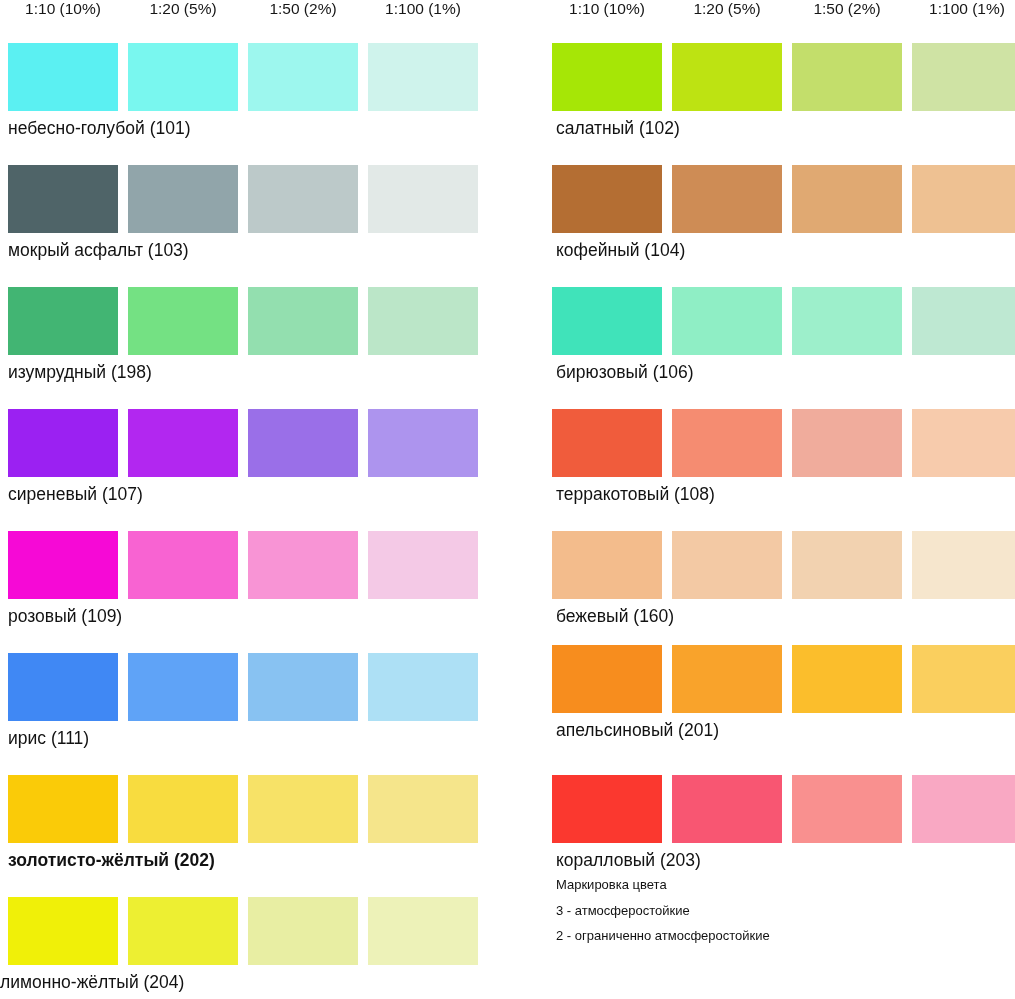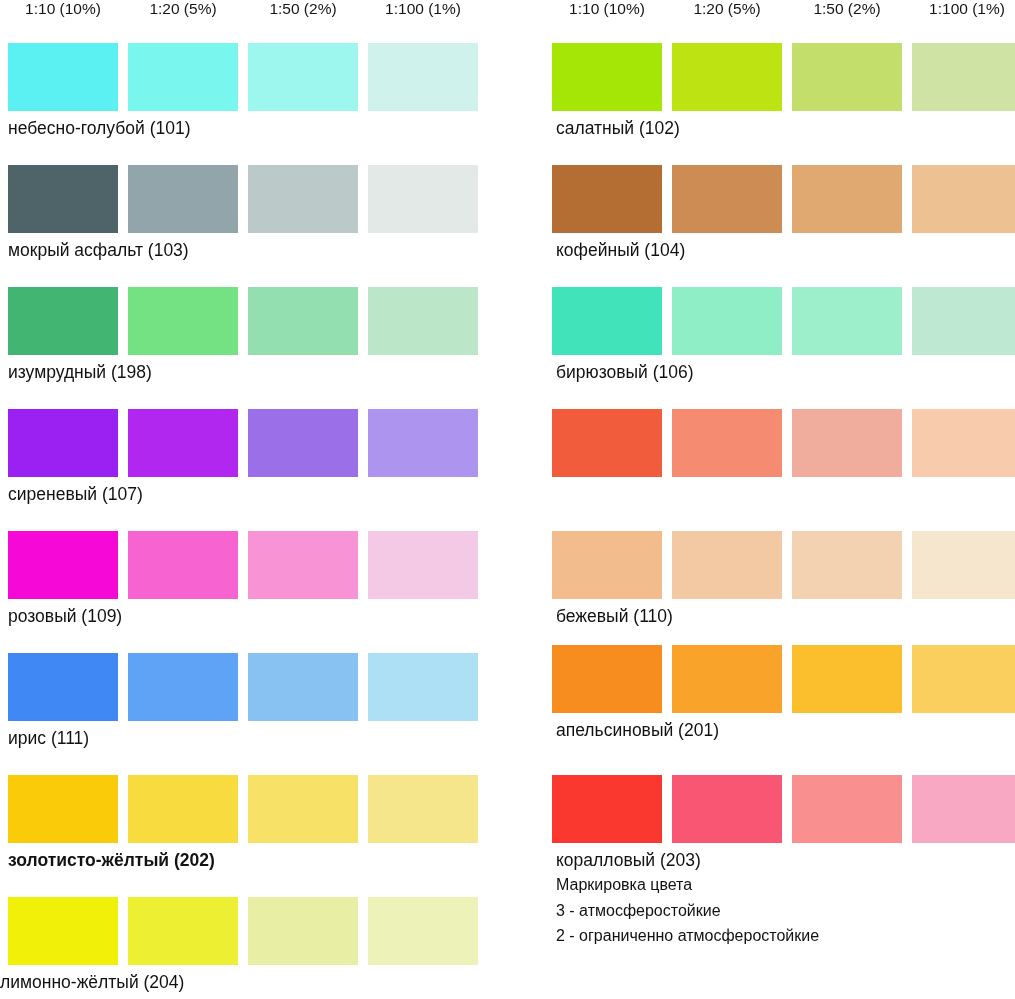--- a/index.html
+++ b/index.html
@@ -91,21 +91,21 @@
   
   .row-label.flush { left: 0px; }
   .row-label.indent { left: 16px; }
 
   
   .legend {
     position: absolute;
     left: 556px;
     top: 872px;
     width: 440px;
-    font-size: 16px;
+    font-size: 13px;
     line-height: 25.5px;
     color: #121212;
   }
   .legend div { white-space: nowrap; }
 </style>
 </head>
 <body>
 
 <div class="sheet">
 
@@ -227,29 +227,30 @@
         </div>
         <div class="row-label">бирюзовый (106)</div>
       </div>
       <div class="row" style="top: 409px;">
         <div class="swatches">
           <div class="swatch" title="терракотовый 1:10 (10%)" style="left: 8px; width: 110px; background: rgb(240, 92, 60);"></div>
           <div class="swatch" title="терракотовый 1:20  (5%)" style="left: 128px; width: 110px; background: rgb(245, 140, 113);"></div>
           <div class="swatch" title="терракотовый 1:50 (2%)" style="left: 248px; width: 110px; background: rgb(240, 172, 156);"></div>
           <div class="swatch" title="терракотовый 1:100 (1%)" style="left: 368px; width: 110px; background: rgb(247, 203, 172);"></div>
         </div>
+        <div class="row-label">терракотовый (108)</div>
       </div>
       <div class="row" style="top: 531px;">
         <div class="swatches">
           <div class="swatch" title="бежевый 1:10 (10%)" style="left: 8px; width: 110px; background: rgb(243, 188, 140);"></div>
           <div class="swatch" title="бежевый 1:20  (5%)" style="left: 128px; width: 110px; background: rgb(243, 201, 164);"></div>
           <div class="swatch" title="бежевый 1:50 (2%)" style="left: 248px; width: 110px; background: rgb(242, 210, 176);"></div>
           <div class="swatch" title="бежевый 1:100 (1%)" style="left: 368px; width: 110px; background: rgb(246, 230, 205);"></div>
         </div>
-        <div class="row-label">бежевый (110)</div>
+        <div class="row-label">бежевый (160)</div>
       </div>
       <div class="row" style="top: 645px;">
         <div class="swatches">
           <div class="swatch" title="апельсиновый 1:10 (10%)" style="left: 8px; width: 110px; background: rgb(247, 141, 30);"></div>
           <div class="swatch" title="апельсиновый 1:20  (5%)" style="left: 128px; width: 110px; background: rgb(249, 163, 43);"></div>
           <div class="swatch" title="апельсиновый 1:50 (2%)" style="left: 248px; width: 110px; background: rgb(251, 190, 44);"></div>
           <div class="swatch" title="апельсиновый 1:100 (1%)" style="left: 368px; width: 110px; background: rgb(250, 207, 94);"></div>
         </div>
         <div class="row-label">апельсиновый (201)</div>
       </div>

